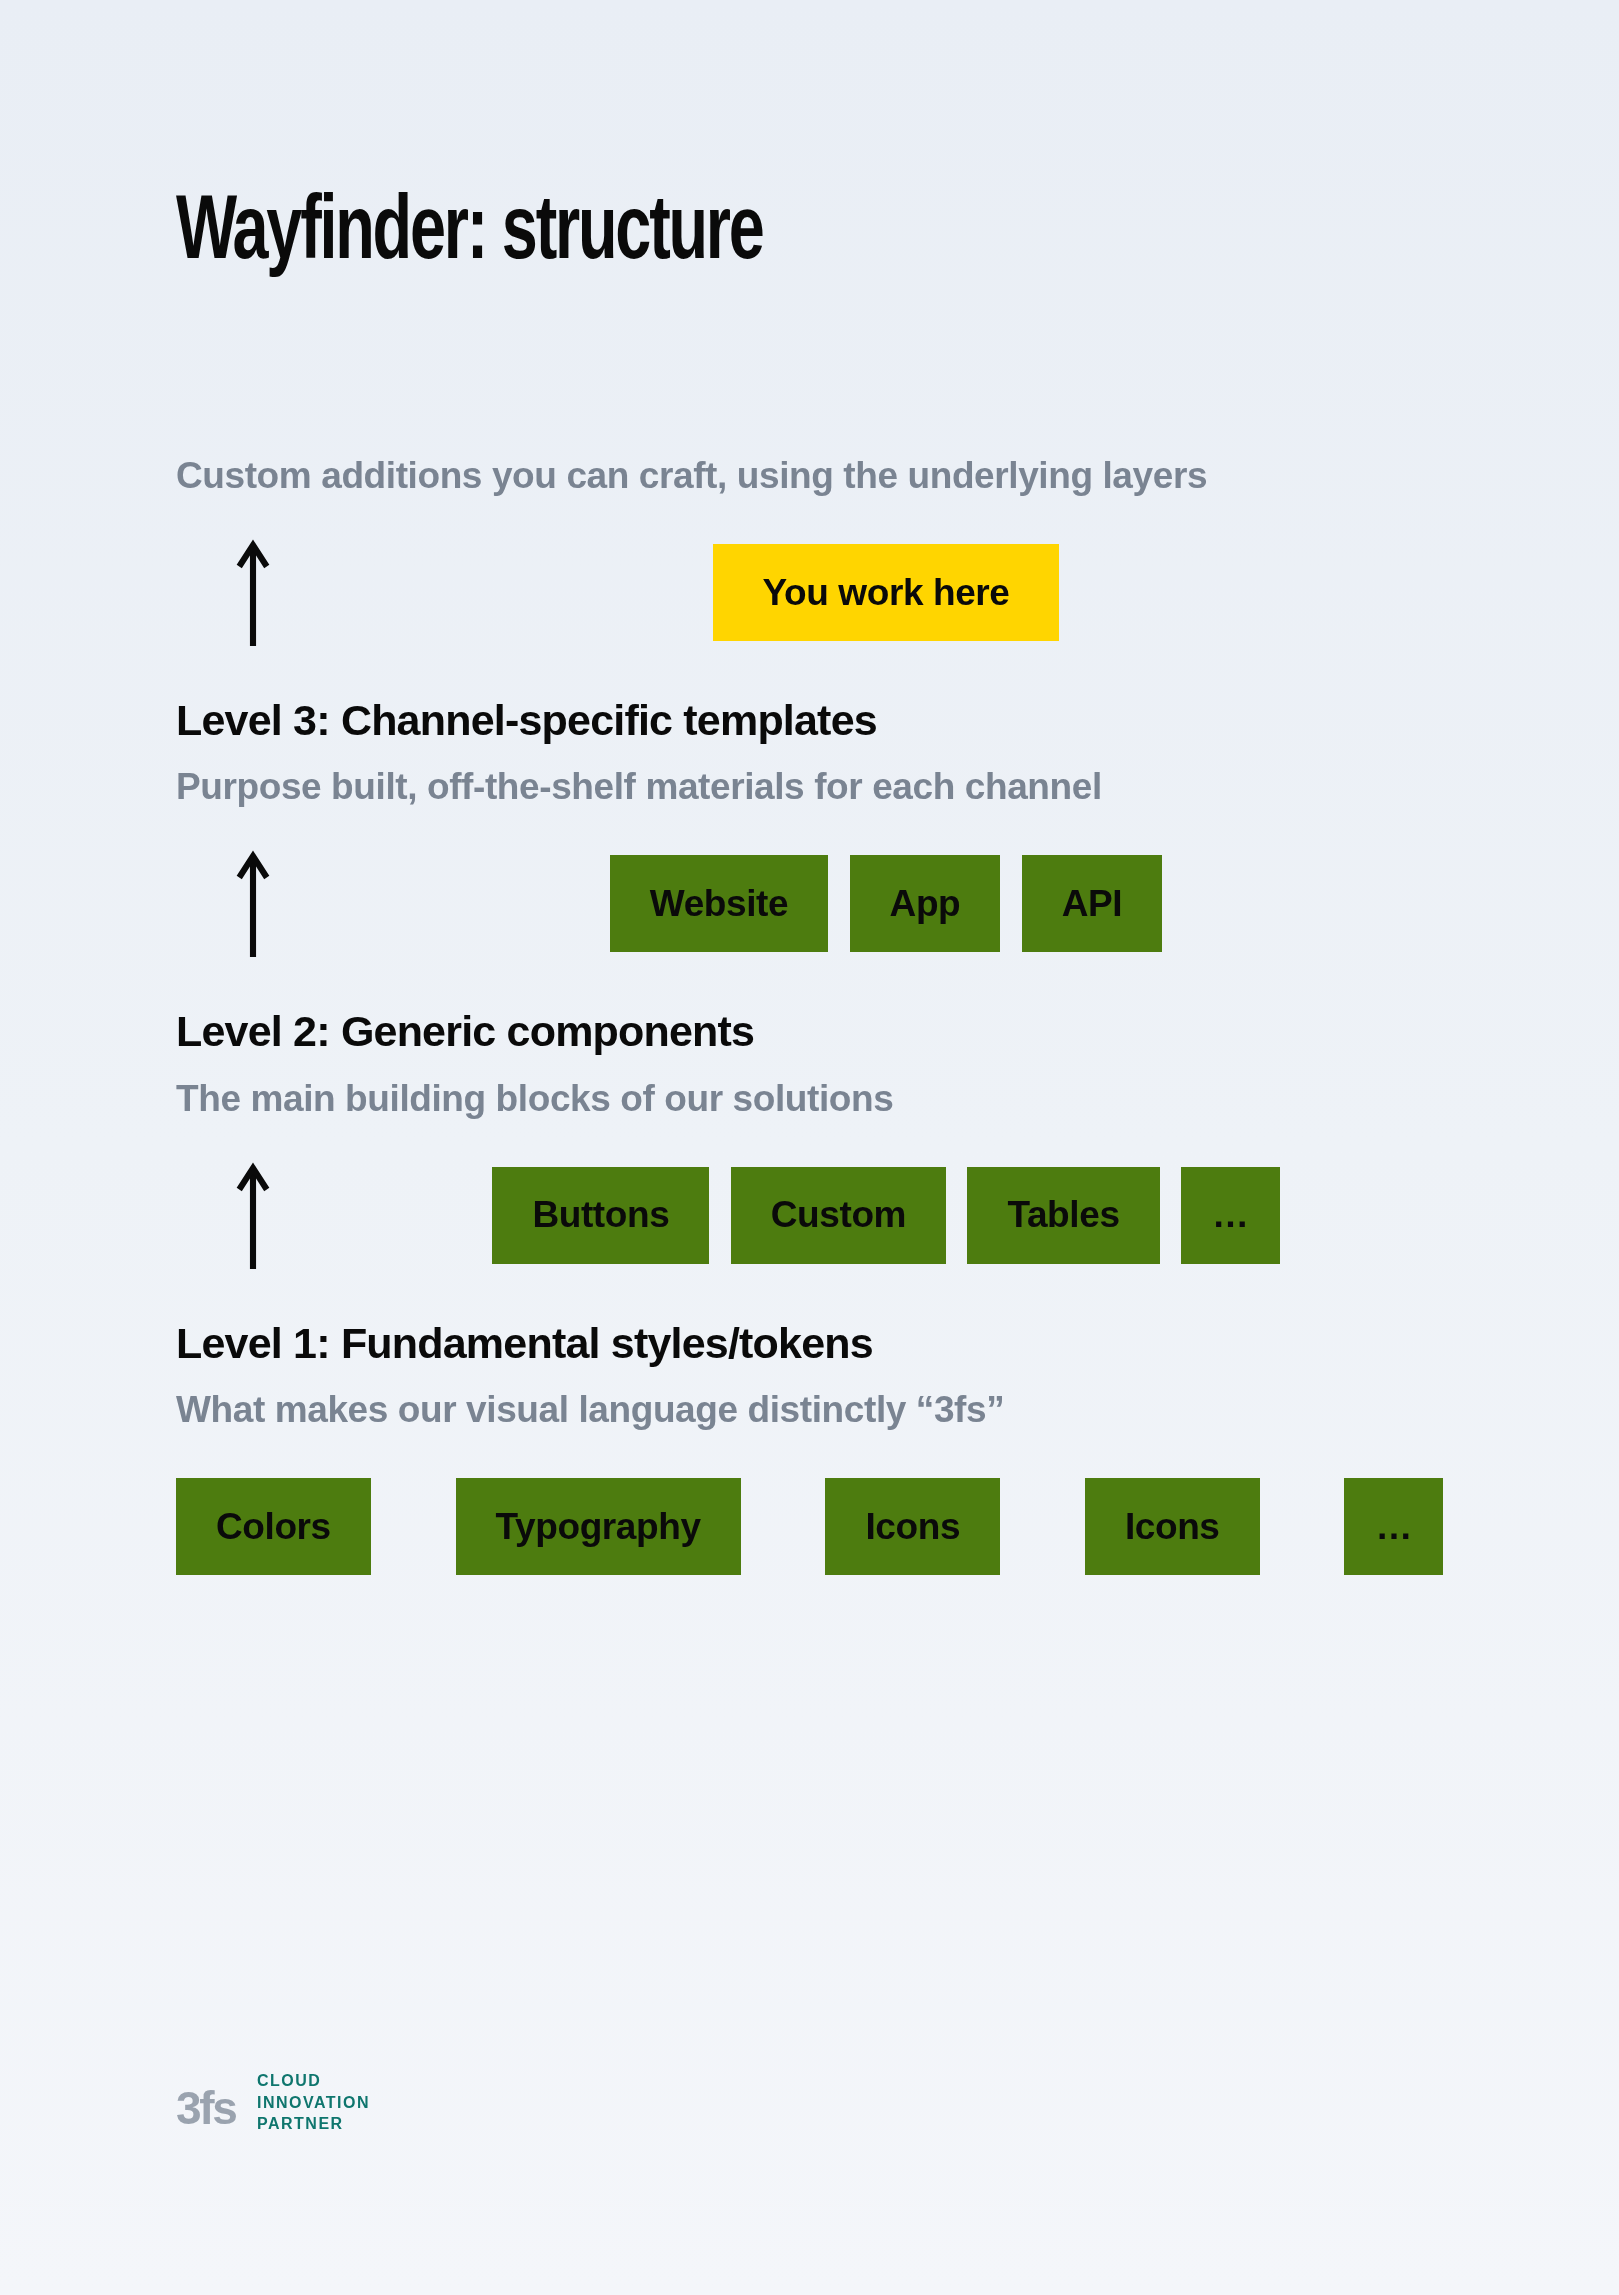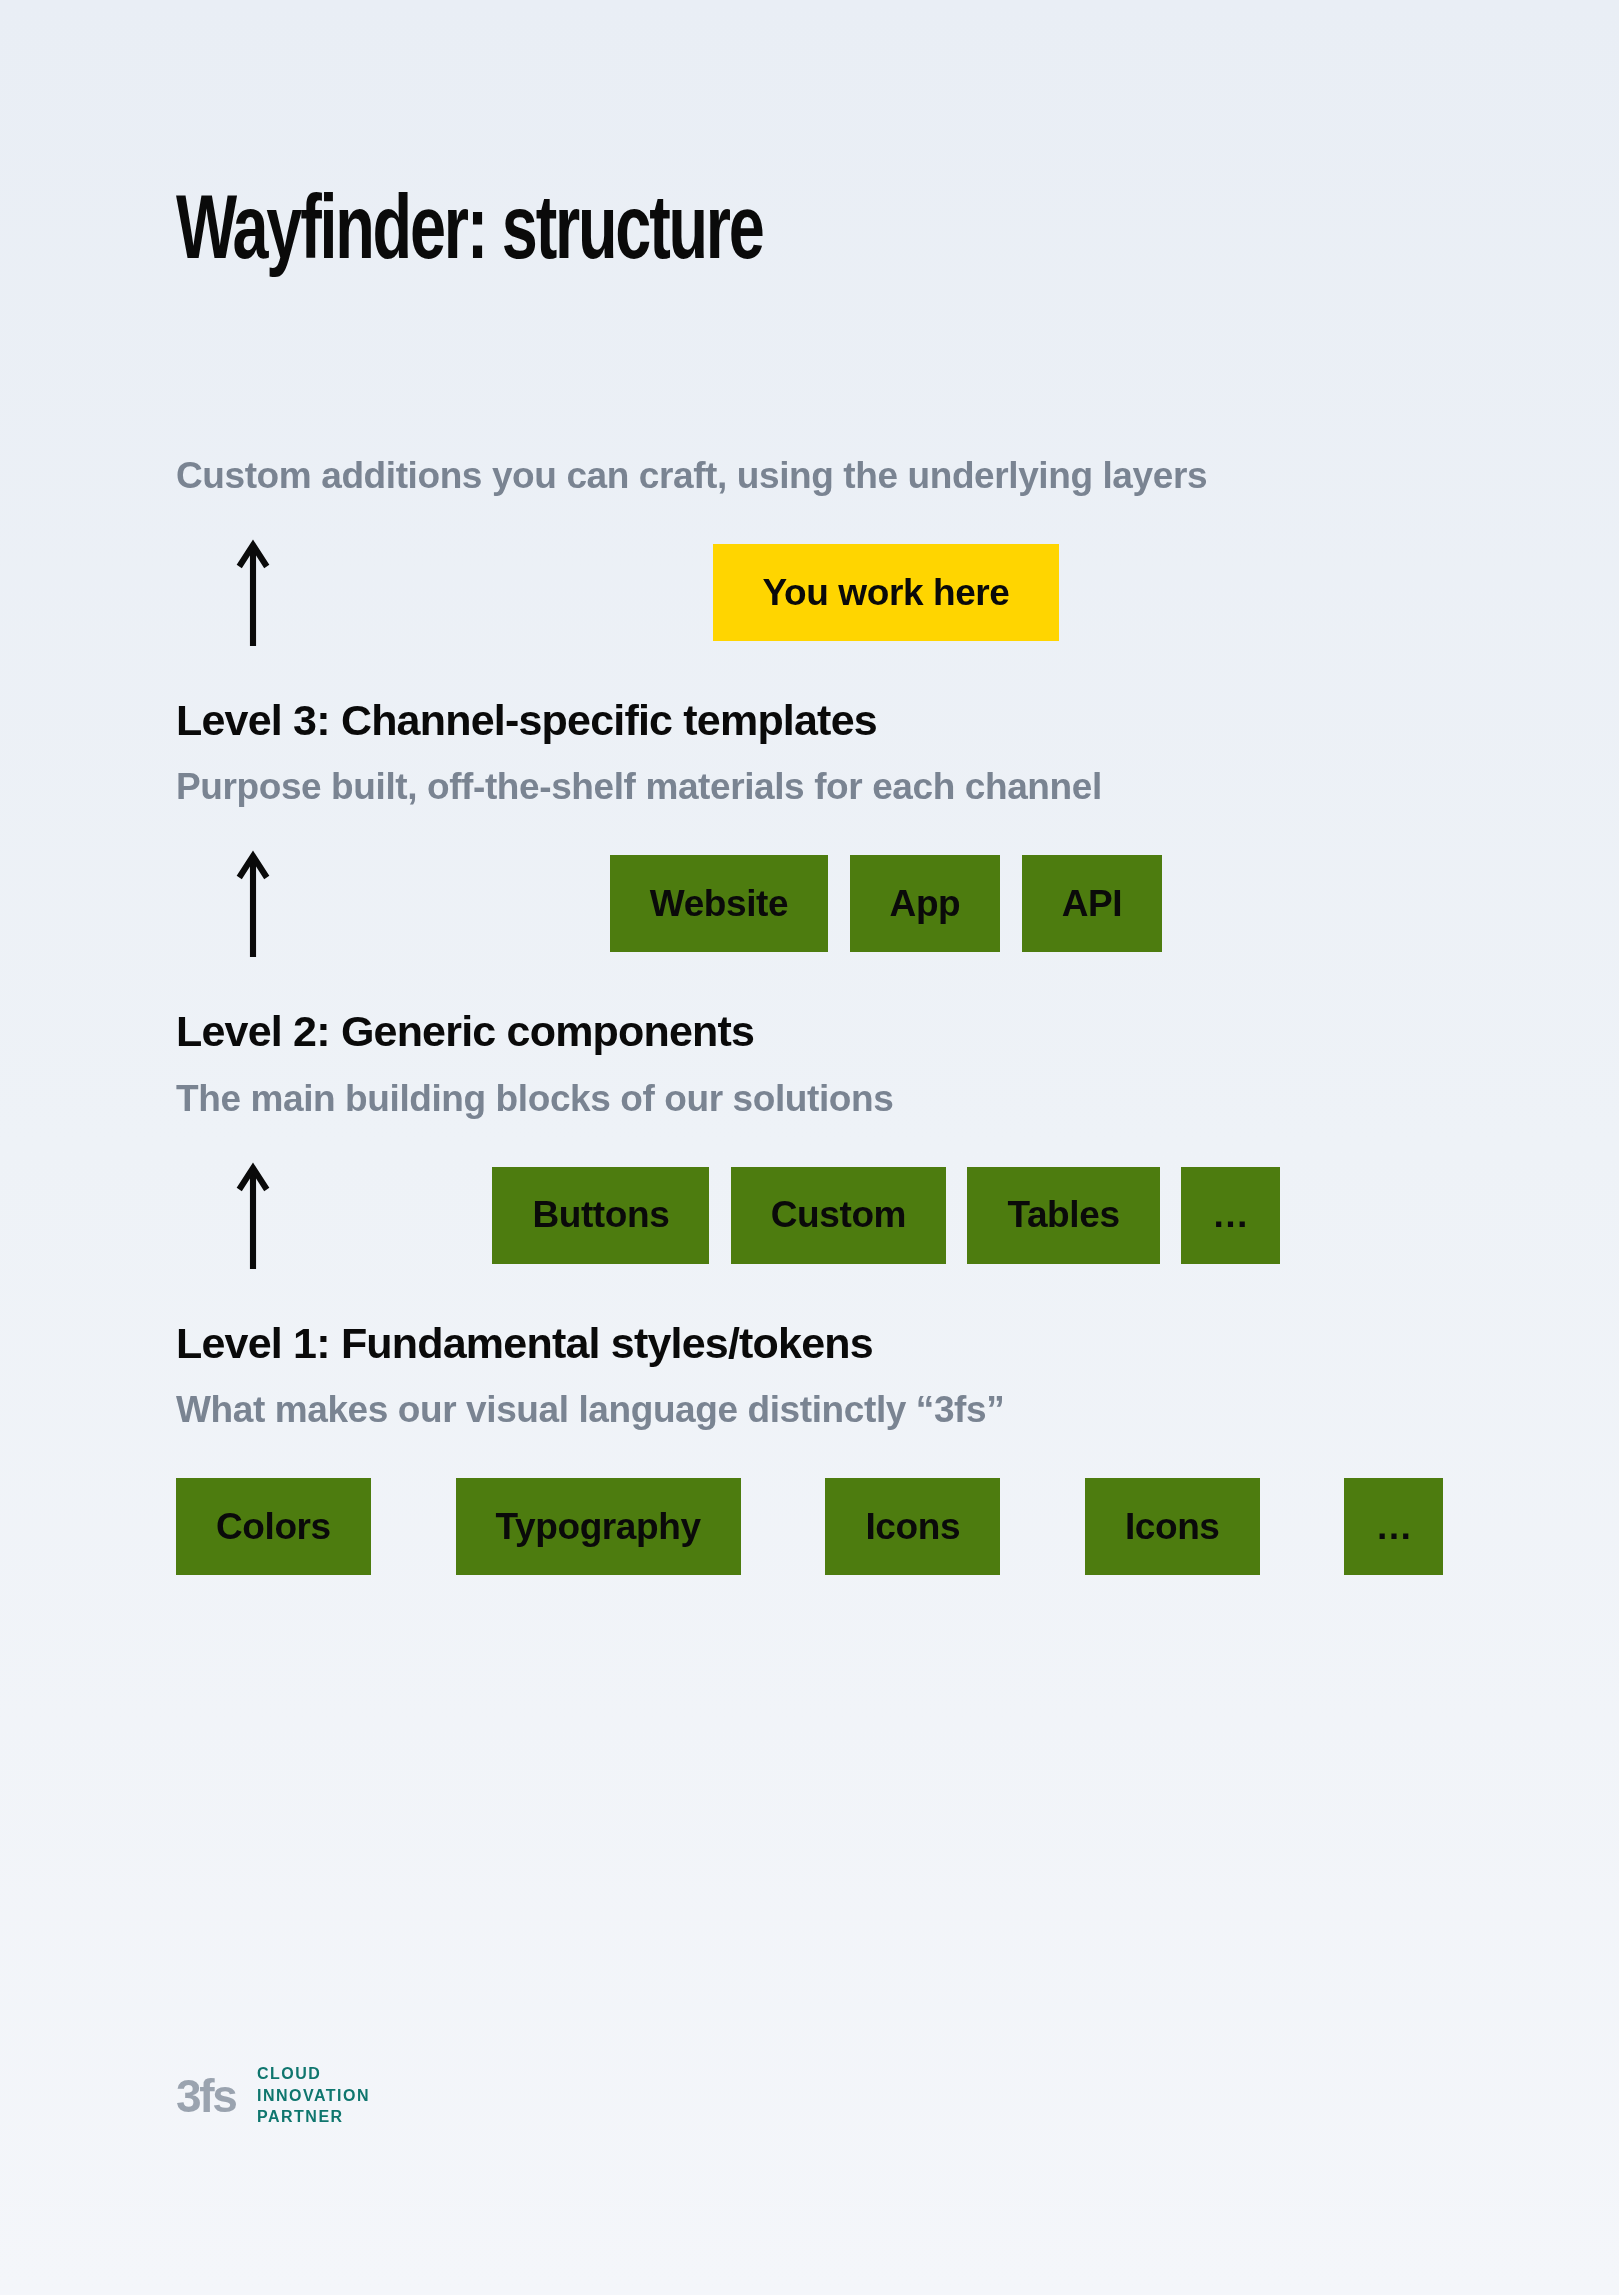--- a/index.html
+++ b/index.html
@@ -107,24 +107,24 @@
       display: flex;
       align-items: center;
     }
     
     .chip-ellipsis {
       padding: 27.5px 31px;
     }
     
     .footer {
       position: absolute;
-      bottom: 167px;
+      bottom: 160px;
       left: 176px;
       display: flex;
-      align-items: center;
+      align-items: flex-end;
       gap: 21.4px;
     }
     
     .footer-logo {
       font-size: 46px;
       font-weight: 800;
       color: #9aa3af;
       letter-spacing: -2.3px;
     }
     

